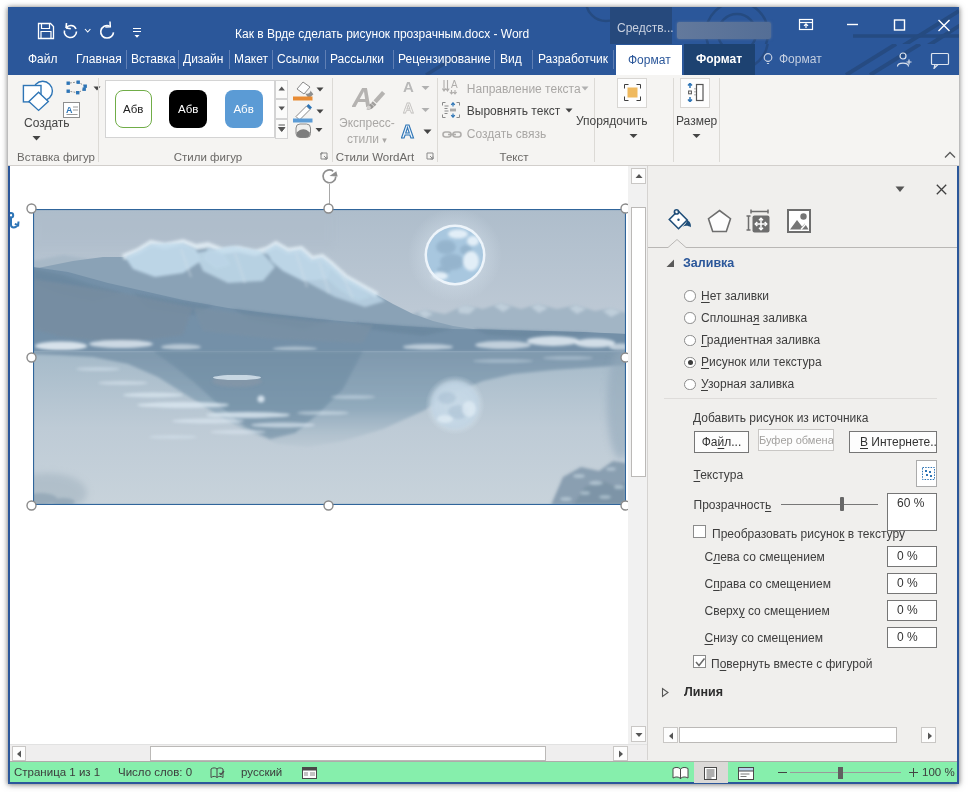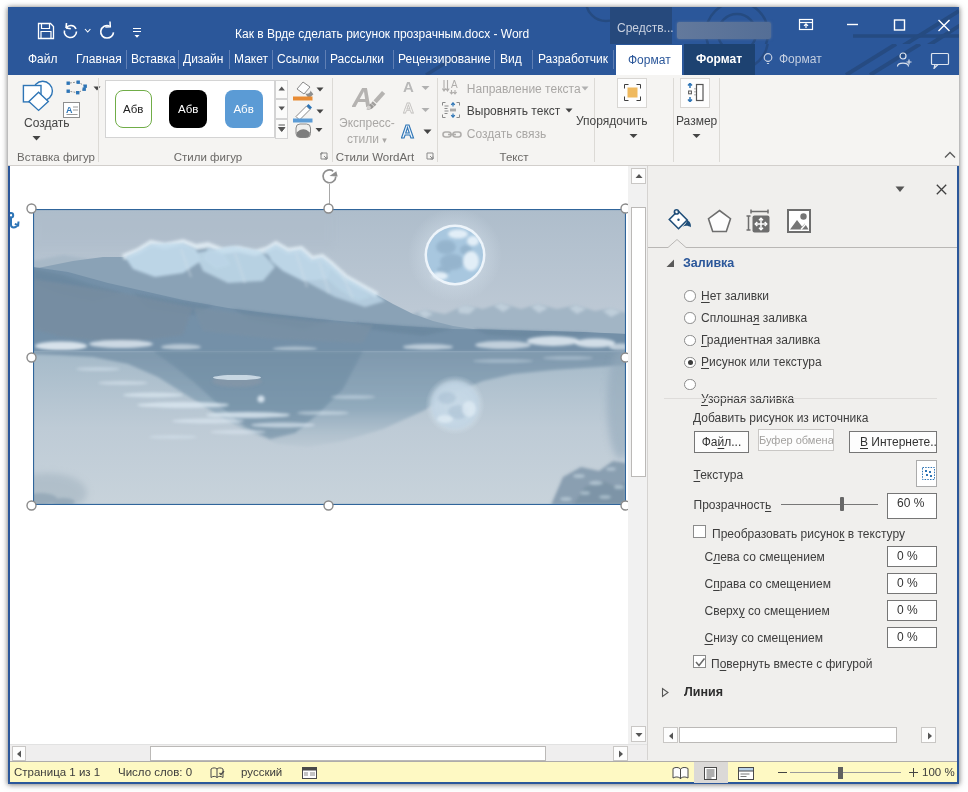--- a/index.html
+++ b/index.html
@@ -13,21 +13,21 @@
 .gsep{width:1px;top:3px;height:84px;background:#dcdad6}
 .glabel{font-size:11.5px;color:#6a6866;white-space:nowrap;text-align:center}
 .rtxt{font-size:12px;color:#444;white-space:nowrap}
 .rgray{font-size:12px;color:#a9a7a5;white-space:nowrap}
 .docarea{left:10px;top:166px;width:618px;height:578px;background:#fff;overflow:hidden}
 .vsb{left:628px;top:166px;width:20px;height:578px;background:#f1f1f1}
 .sbtn{background:#fdfdfd;border:1px solid #c9c7c5}
 .hsbrow{left:10px;top:744px;width:638px;height:17px;background:#efeeee;border-top:1px solid #e2e2e2}
 .panel{left:648px;top:166px;width:309px;height:595px;background:#f0efed;overflow:hidden}
 .pdiv{left:647px;top:166px;width:1px;height:594px;background:#d5d3d1}
-.status{left:10px;top:761px;width:947px;height:21px;background:#fef9c3;border-top:1px solid #aeacaa}
+.status{left:10px;top:761px;width:947px;height:21px;background:#86efac;border-top:1px solid #aeacaa}
 .stxt{font-size:11.5px;color:#3c3c3c;line-height:21px;white-space:nowrap}
 .ptxt{font-size:12px;color:#3d3d3d;white-space:nowrap}
 .rad{width:11.5px;height:11.5px;border-radius:50%;background:#fff;border:1px solid #8b8b8b}
 .chk{width:13px;height:13px;background:#fff;border:1px solid #8b8b8b}
 .spin{background:#fff;border:1px solid #767676;font-size:12px;color:#333;padding-left:9px;line-height:19px}
 .btn{background:#fdfdfd;border:1px solid #767676;font-size:12px;color:#333;text-align:center;white-space:nowrap;overflow:hidden}
 u{text-decoration-thickness:1px;text-underline-offset:2px}
 </style></head>
 <body>
 <div class="a win"></div>
@@ -564,41 +564,41 @@
 <div class="a rad" style="left:36px;top:124px"></div>
     <div class="a ptxt" style="left:53px;top:122.5px"><u>Н</u>ет заливки</div>
 <div class="a rad" style="left:36px;top:146px"></div>
     <div class="a ptxt" style="left:53px;top:144.5px">Сплошна<u>я</u> заливка</div>
 <div class="a rad" style="left:36px;top:168.5px"></div>
     <div class="a ptxt" style="left:53px;top:167px"><u>Г</u>радиентная заливка</div>
 <div class="a rad" style="left:36px;top:190.5px"></div>
     <div class="a" style="left:39.5px;top:194px;width:5px;height:5px;border-radius:50%;background:#3b3b3b"></div>
     <div class="a ptxt" style="left:53px;top:189px"><u>Р</u>исунок или текстура</div>
 <div class="a rad" style="left:36px;top:212.5px"></div>
-    <div class="a ptxt" style="left:53px;top:226px"><u>У</u>зорная заливка</div>
+    <div class="a ptxt" style="left:53px;top:211px"><u>У</u>зорная заливка</div>
 <div class="a" style="left:16px;top:232px;width:273px;height:1px;background:#dedcda"></div>
 <div class="a ptxt" style="left:45px;top:244.5px">Добавить рисунок из источника</div>
 <div class="a btn" style="left:46px;top:265px;width:55px;height:21.5px;line-height:20px">Фа<u>й</u>л...</div>
 <div class="a btn" style="left:110px;top:263px;width:76px;height:21.5px;line-height:20px;border-color:#c9c7c5;color:#a2a09e;font-size:11px">Буфер обмена</div>
 <div class="a btn" style="left:201px;top:265px;width:88px;height:21.5px;line-height:20px;text-align:left;padding-left:10px;overflow:hidden"><u>В</u> Интернете...</div>
 <div class="a ptxt" style="left:45.5px;top:302px"><u>Т</u>екстура</div>
 <div class="a" style="left:268px;top:294px;width:21px;height:27px;background:#fff;border:1px solid #ababab"></div>
 <svg class="a" style="left:274px;top:301px" width="13" height="13" viewBox="0 0 13 13">
  <rect x="0.5" y="0.5" width="12" height="12" fill="#fff" stroke="#2e75b6" stroke-dasharray="1.5 1.2"></rect>
  <g fill="#2e75b6">
         <rect x="3" y="3" width="2" height="2"></rect>
         <rect x="7" y="4" width="2" height="2"></rect>
         <rect x="4" y="7" width="2" height="2"></rect>
         <rect x="8" y="8" width="2" height="2"></rect>
       </g>
 </svg>
 <div class="a ptxt" style="left:45.5px;top:332px">Прозрачност<u>ь</u></div>
 <div class="a" style="left:133px;top:337.5px;width:97px;height:1px;background:#777"></div>
 <div class="a" style="left:192px;top:331px;width:4px;height:14px;background:#666;border-radius:1px"></div>
-<div class="a spin" style="left:239px;top:327px;width:50px;height:26px">60 %</div>
+<div class="a spin" style="left:239px;top:327px;width:50px;height:38px">60 %</div>
 <div class="a chk" style="left:45px;top:359px"></div>
 <div class="a ptxt" style="left:64px;top:360.5px">Преобразовать рисуно<u>к</u> в текстуру</div>
 <div class="a ptxt" style="left:56.5px;top:383.5px">С<u>л</u>ева со смещением</div>
 <div class="a spin" style="left:239px;top:380px;width:50px;height:21px">0 %</div>
 <div class="a ptxt" style="left:56.5px;top:410.5px">С<u>п</u>рава со смещением</div>
 <div class="a spin" style="left:239px;top:407px;width:50px;height:21px">0 %</div>
 <div class="a ptxt" style="left:56.5px;top:437.5px">Сверх<u>у</u> со смещением</div>
 <div class="a spin" style="left:239px;top:434px;width:50px;height:21px">0 %</div>
 <div class="a ptxt" style="left:56.5px;top:464.5px"><u>С</u>низу со смещением</div>
 <div class="a spin" style="left:239px;top:461px;width:50px;height:21px">0 %</div>

